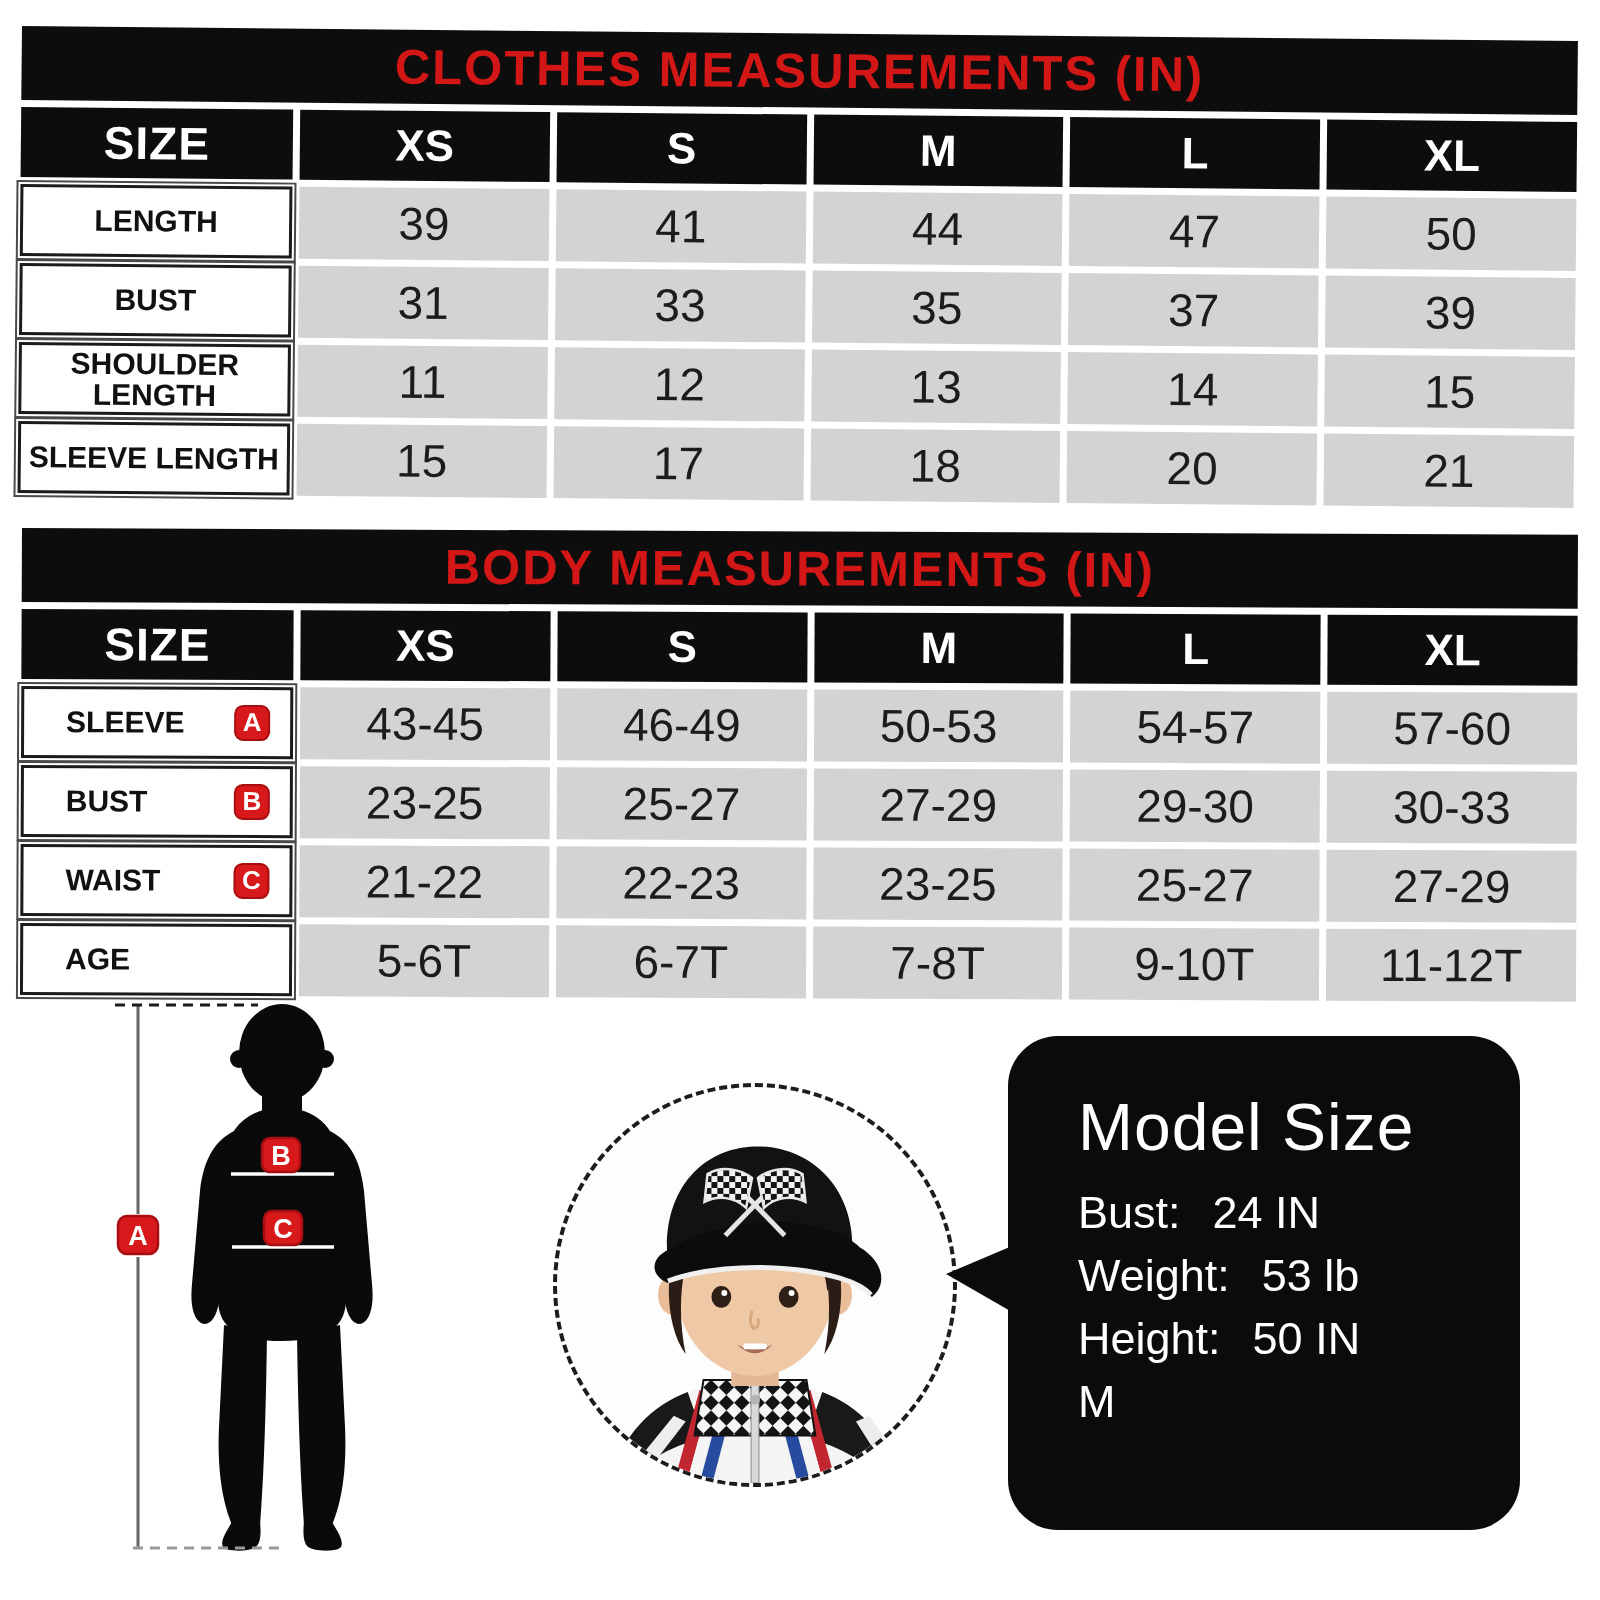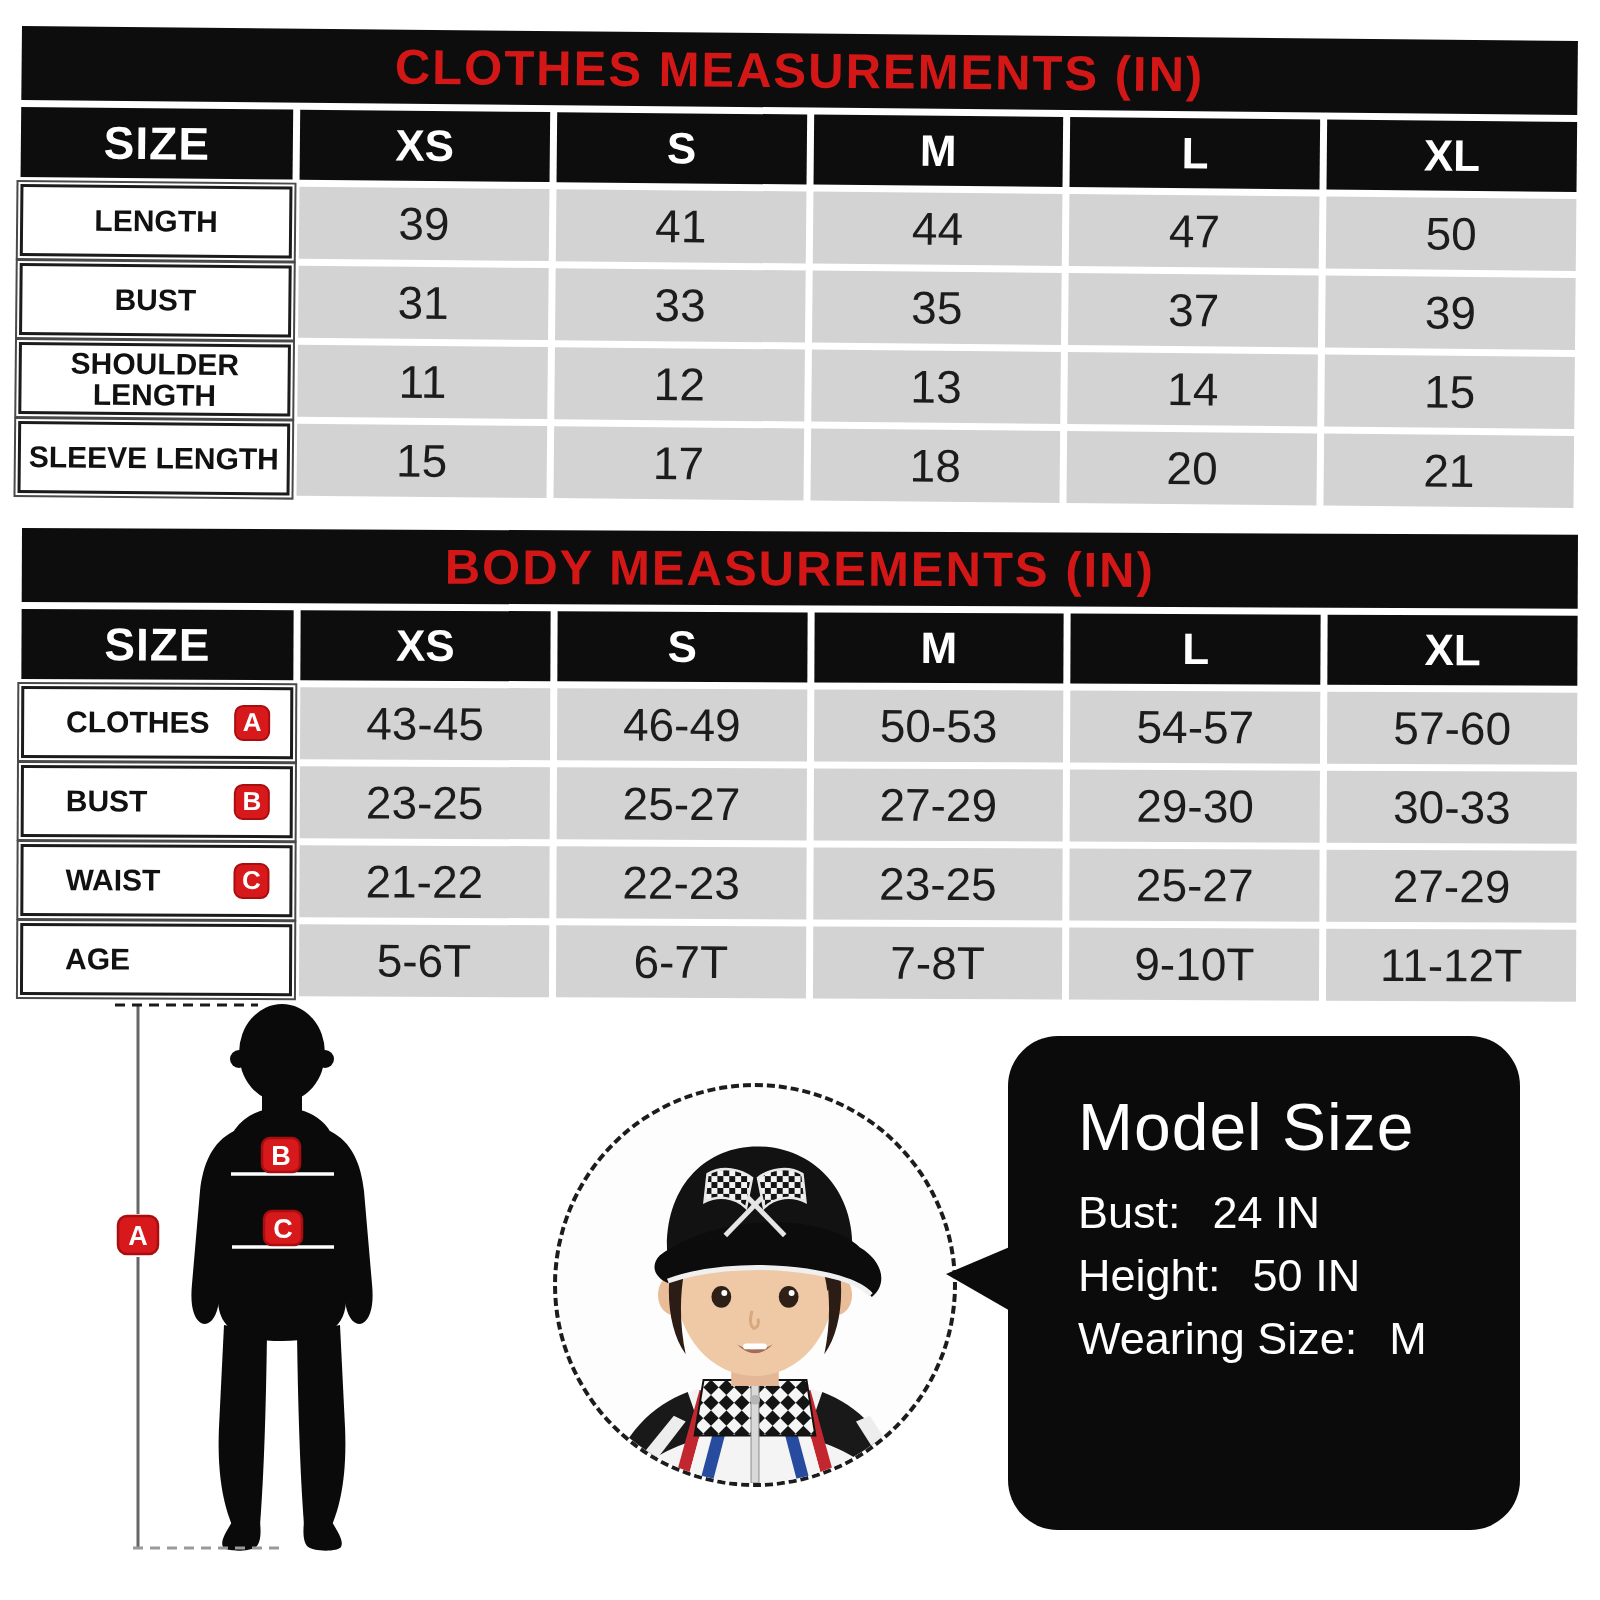--- a/index.html
+++ b/index.html
@@ -96,21 +96,21 @@
   <div class="grid header-row">
     <div class="hcell size">SIZE</div>
     <div class="hcell">XS</div>
     <div class="hcell">S</div>
     <div class="hcell">M</div>
     <div class="hcell">L</div>
     <div class="hcell">XL</div>
   </div>
   <div class="grid data-row">
     <div class="lcell">
-      <span>CLOTHES</span>
+      <span>SLEEVE</span>
       <span class="badge">A</span>
     </div>
     <div class="vcell">43-45</div>
     <div class="vcell">46-49</div>
     <div class="vcell">50-53</div>
     <div class="vcell">54-57</div>
     <div class="vcell">57-60</div>
   </div>
   <div class="grid data-row">
     <div class="lcell">
@@ -244,20 +244,23 @@
 </div>
 
 <div class="bubble-tail"></div>
 <div class="bubble">
   <div class="bubble-title">Model Size</div>
   <div class="m-row">
     <span>Bust:</span>
     <span>24 IN</span>
   </div>
   <div class="m-row">
+    <span>Weight:</span>
+    <span>53 lb</span>
+  </div>
+  <div class="m-row">
     <span>Height:</span>
     <span>50 IN</span>
   </div>
   <div class="m-row">
-    <span>Wearing Size:</span>
     <span>M</span>
   </div>
 </div>
 
 </body></html>

